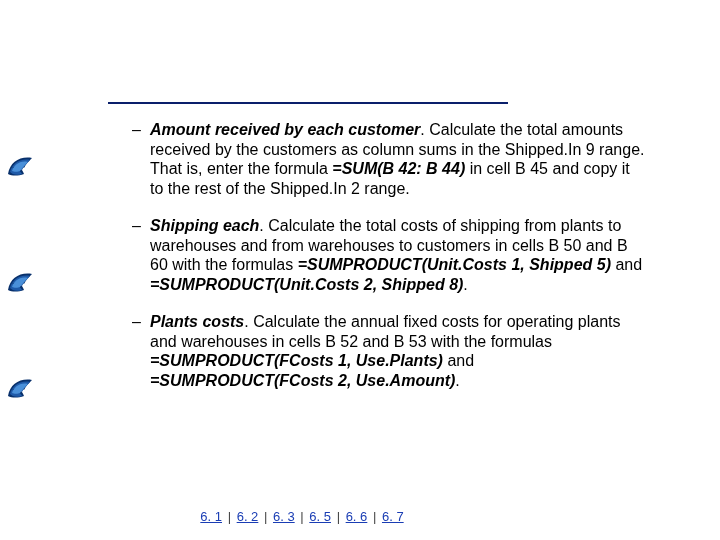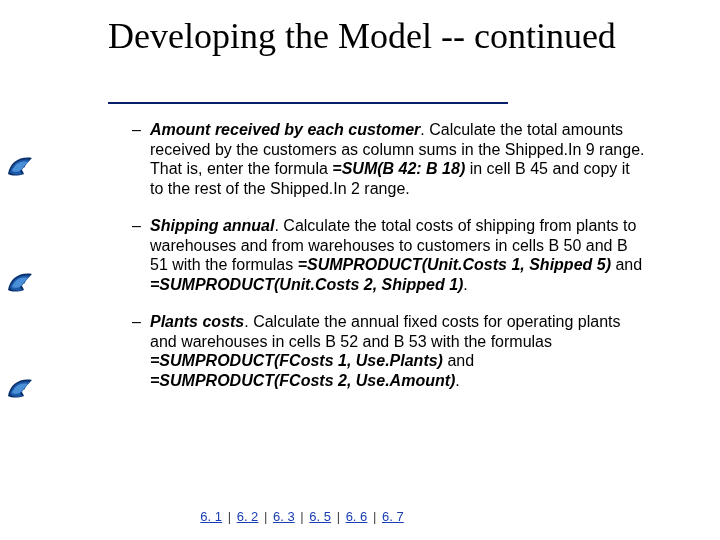--- a/index.html
+++ b/index.html
@@ -84,21 +84,20 @@
     width: 28px;
     height: 24px;
     margin: 50px 0 0 6px;
   }
 </style>
 </head>
 <body>
 
 <div class="slide">
 
-  <div class="title">Developing the Model -- continued</div>
   <div class="rule"></div>
 
   <div class="edge">
     <svg class="leaf" viewBox="0 0 28 24">
       <path d="M2 20 C4 8 14 2 26 4 C22 8 20 10 18 14 C14 10 10 10 8 12 C12 12 16 14 18 20 C12 22 6 22 2 20 Z" fill="#08306b"></path>
       <path d="M4 18 C6 10 14 4 24 6 C20 10 18 12 16 16 C12 12 8 12 6 14 C10 14 14 16 16 20 C10 22 6 20 4 18 Z" fill="#1f5aa8"></path>
       <path d="M6 17 C8 11 14 6 22 8 C18 12 16 14 14 17 C12 18 8 18 6 17 Z" fill="#4a90d9"></path>
     </svg>
     <svg class="leaf" style="margin-top:88px" viewBox="0 0 28 24">
       <path d="M2 20 C4 8 14 2 26 4 C22 8 20 10 18 14 C14 10 10 10 8 12 C12 12 16 14 18 20 C12 22 6 22 2 20 Z" fill="#08306b"></path>
@@ -110,28 +109,28 @@
       <path d="M4 18 C6 10 14 4 24 6 C20 10 18 12 16 16 C12 12 8 12 6 14 C10 14 14 16 16 20 C10 22 6 20 4 18 Z" fill="#1f5aa8"></path>
       <path d="M6 17 C8 11 14 6 22 8 C18 12 16 14 14 17 C12 18 8 18 6 17 Z" fill="#4a90d9"></path>
     </svg>
   </div>
 
   <div class="body">
 
     <div class="item">
       <div class="dash">–</div>
       <div class="txt">
-        <b>Amount received by each customer</b><span>. Calculate the total amounts received by the customers as column sums in the Shipped.In 9 range. That is, enter the formula </span><b>=SUM(B 42: B 18)</b><span> in cell B 45 and copy it to the rest of the Shipped.In 2 range.</span>
+        <b>Amount received by each customer</b><span>. Calculate the total amounts received by the customers as column sums in the Shipped.In 9 range. That is, enter the formula </span><b>=SUM(B 42: B 44)</b><span> in cell B 45 and copy it to the rest of the Shipped.In 2 range.</span>
       </div>
     </div>
 
     <div class="item">
       <div class="dash">–</div>
       <div class="txt">
-        <b>Shipping annual</b><span>. Calculate the total costs of shipping from plants to warehouses and from warehouses to customers in cells B 50 and B 51 with the formulas </span><b>=SUMPRODUCT(Unit.Costs 1, Shipped 5)</b><span> and </span><b>=SUMPRODUCT(Unit.Costs 2, Shipped 1)</b><span>.</span>
+        <b>Shipping each</b><span>. Calculate the total costs of shipping from plants to warehouses and from warehouses to customers in cells B 50 and B 60 with the formulas </span><b>=SUMPRODUCT(Unit.Costs 1, Shipped 5)</b><span> and </span><b>=SUMPRODUCT(Unit.Costs 2, Shipped 8)</b><span>.</span>
       </div>
     </div>
 
     <div class="item">
       <div class="dash">–</div>
       <div class="txt">
         <b>Plants costs</b><span>. Calculate the annual fixed costs for operating plants and warehouses in cells B 52 and B 53 with the formulas </span><b>=SUMPRODUCT(FCosts 1, Use.Plants)</b><span> and </span><b>=SUMPRODUCT(FCosts 2, Use.Amount)</b><span>.</span>
       </div>
     </div>
 

